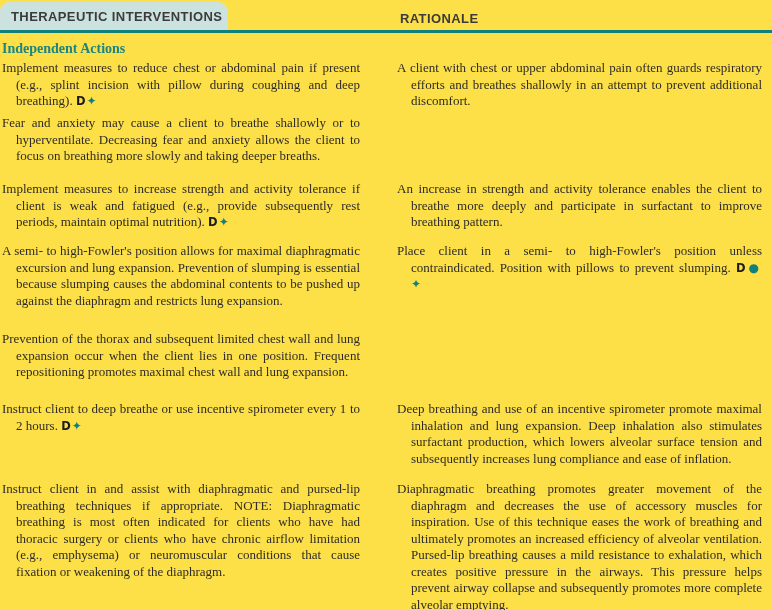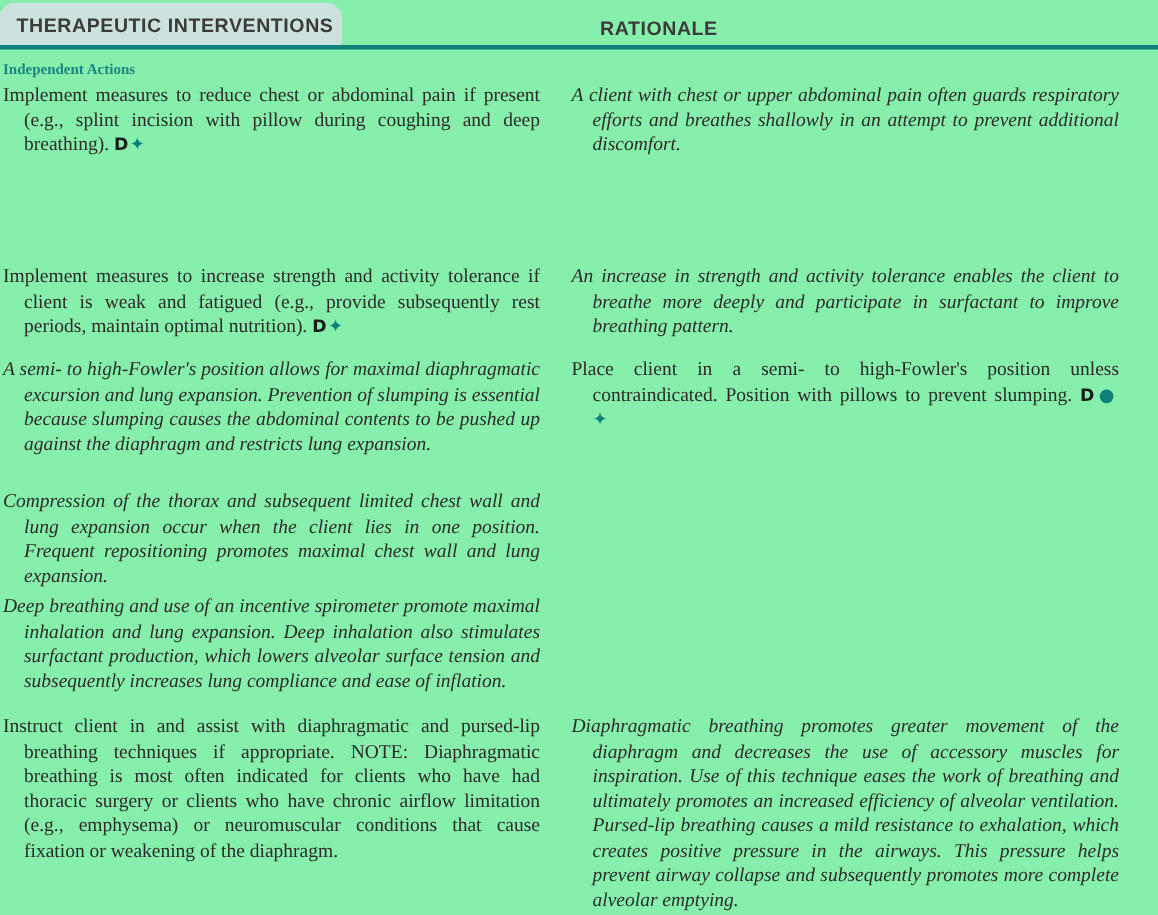--- a/index.html
+++ b/index.html
@@ -1,21 +1,21 @@
 <!DOCTYPE html>
 <html><head>
 <meta charset="utf-8">
 <style>
   * { margin: 0; padding: 0; box-sizing: border-box; }
   html, body { background: #ffffff; }
   .page {
     position: relative;
     width: 772px;
     height: 610px;
-    background: #86efac;
+    background: #fde047;
     overflow: hidden;
     font-family: "Liberation Serif", serif;
     color: #2e2b28;
   }
   
   .table-header {
     position: relative;
     height: 30px;
     width: 100%;
   }
@@ -46,43 +46,43 @@
     width: 100%;
     background: #0f807c;
   }
   
   .content {
     padding: 8px 2px 0 2px;
   }
   .section-heading {
     font-family: "Liberation Serif", serif;
     font-weight: bold;
-    font-size: 10px;
+    font-size: 14px;
     color: #1b8584;
     margin-bottom: 3px;
   }
   .row {
     display: grid;
     grid-template-columns: 358px 365px;
-    column-gap: 21px;
+    column-gap: 37px;
   }
   .row-1 { min-height: 55px; }
   .row-2 { min-height: 66px; }
   .row-3 { min-height: 62px; }
   .row-4 { min-height: 88px; }
   .row-5 { min-height: 70px; }
   .row-6 { min-height: 80px; }
   .para {
     font-size: 13px;
     line-height: 16.5px;
     text-align: justify;
     text-indent: -14px;
     padding-left: 14px;
   }
-  .cell.right .para { font-style: italic; }
+  .cell.right .para { }
   .code {
     font-family: "DejaVu Sans", sans-serif;
     font-weight: bold;
     font-style: normal;
     font-size: 11.5px;
     color: #1c1c1c;
   }
   .syms {
     font-family: "DejaVu Sans", sans-serif;
     font-style: normal;
@@ -112,20 +112,23 @@
     <div class="row row-1">
       <div class="cell left">
         <p class="para"><span>Implement measures to reduce chest or abdominal pain if present (e.g., splint incision with pillow during coughing and deep breathing).</span> <b class="code marker">D</b><span class="syms marker">✦</span></p>
       </div>
       <div class="cell right">
         <p class="para">A client with chest or upper abdominal pain often guards respiratory efforts and breathes shallowly in an attempt to prevent additional discomfort.</p>
       </div>
     </div>
 
     <div class="row row-2">
+      <div class="cell right">
+        <p class="para">Fear and anxiety may cause a client to breathe shallowly or to hyperventilate. Decreasing fear and anxiety allows the client to focus on breathing more slowly and taking deeper breaths.</p>
+      </div>
     </div>
 
     <div class="row row-3">
       <div class="cell left">
         <p class="para"><span>Implement measures to increase strength and activity tolerance if client is weak and fatigued (e.g., provide subsequently rest periods, maintain optimal nutrition).</span> <b class="code marker">D</b><span class="syms marker">✦</span></p>
       </div>
       <div class="cell right">
         <p class="para">An increase in strength and activity tolerance enables the client to breathe more deeply and participate in surfactant to improve breathing pattern.</p>
       </div>
     </div>
@@ -134,25 +137,28 @@
       <div class="cell right">
         <p class="para">A semi- to high-Fowler's position allows for maximal diaphragmatic excursion and lung expansion. Prevention of slumping is essential because slumping causes the abdominal contents to be pushed up against the diaphragm and restricts lung expansion.</p>
       </div>
       <div class="cell left">
         <p class="para"><span>Place client in a semi- to high-Fowler's position unless contraindicated. Position with pillows to prevent slumping.</span> <b class="code marker">D</b><span class="syms marker">● ✦</span></p>
       </div>
     </div>
 
     <div class="row row-5">
       <div class="cell right">
-        <p class="para">Compression of the thorax and subsequent limited chest wall and lung expansion occur when the client lies in one position. Frequent repositioning promotes maximal chest wall and lung expansion.</p>
+        <p class="para">Prevention of the thorax and subsequent limited chest wall and lung expansion occur when the client lies in one position. Frequent repositioning promotes maximal chest wall and lung expansion.</p>
       </div>
     </div>
 
     <div class="row row-6">
+      <div class="cell left">
+        <p class="para"><span>Instruct client to deep breathe or use incentive spirometer every 1 to 2 hours.</span> <b class="code marker">D</b><span class="syms marker">✦</span></p>
+      </div>
       <div class="cell right">
         <p class="para">Deep breathing and use of an incentive spirometer promote maximal inhalation and lung expansion. Deep inhalation also stimulates surfactant production, which lowers alveolar surface tension and subsequently increases lung compliance and ease of inflation.</p>
       </div>
     </div>
 
     <div class="row row-7">
       <div class="cell left">
         <p class="para"><span>Instruct client in and assist with diaphragmatic and pursed-lip breathing techniques if appropriate. NOTE: Diaphragmatic breathing is most often indicated for clients who have had thoracic surgery or clients who have chronic airflow limitation (e.g., emphysema) or neuromuscular conditions that cause fixation or weakening of the diaphragm.</span> </p>
       </div>
       <div class="cell right">

